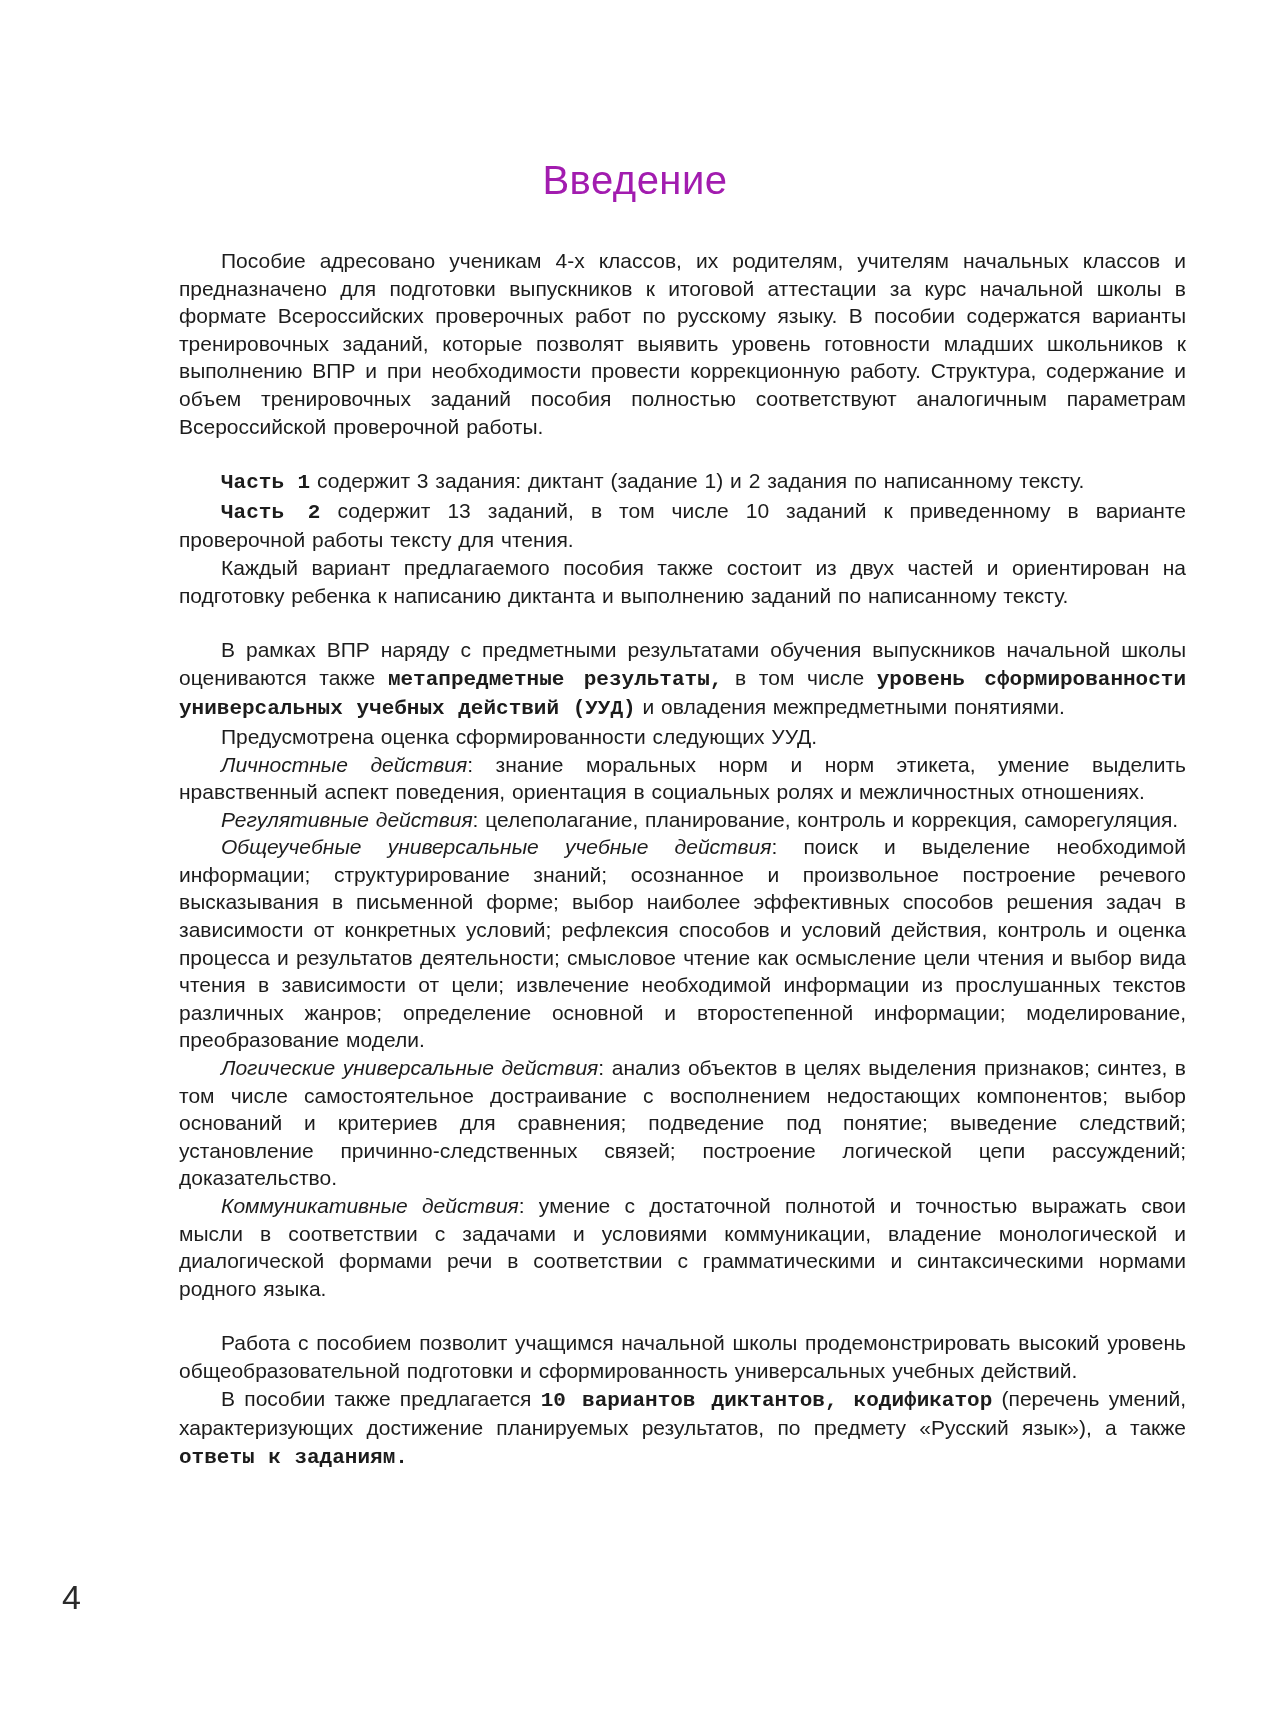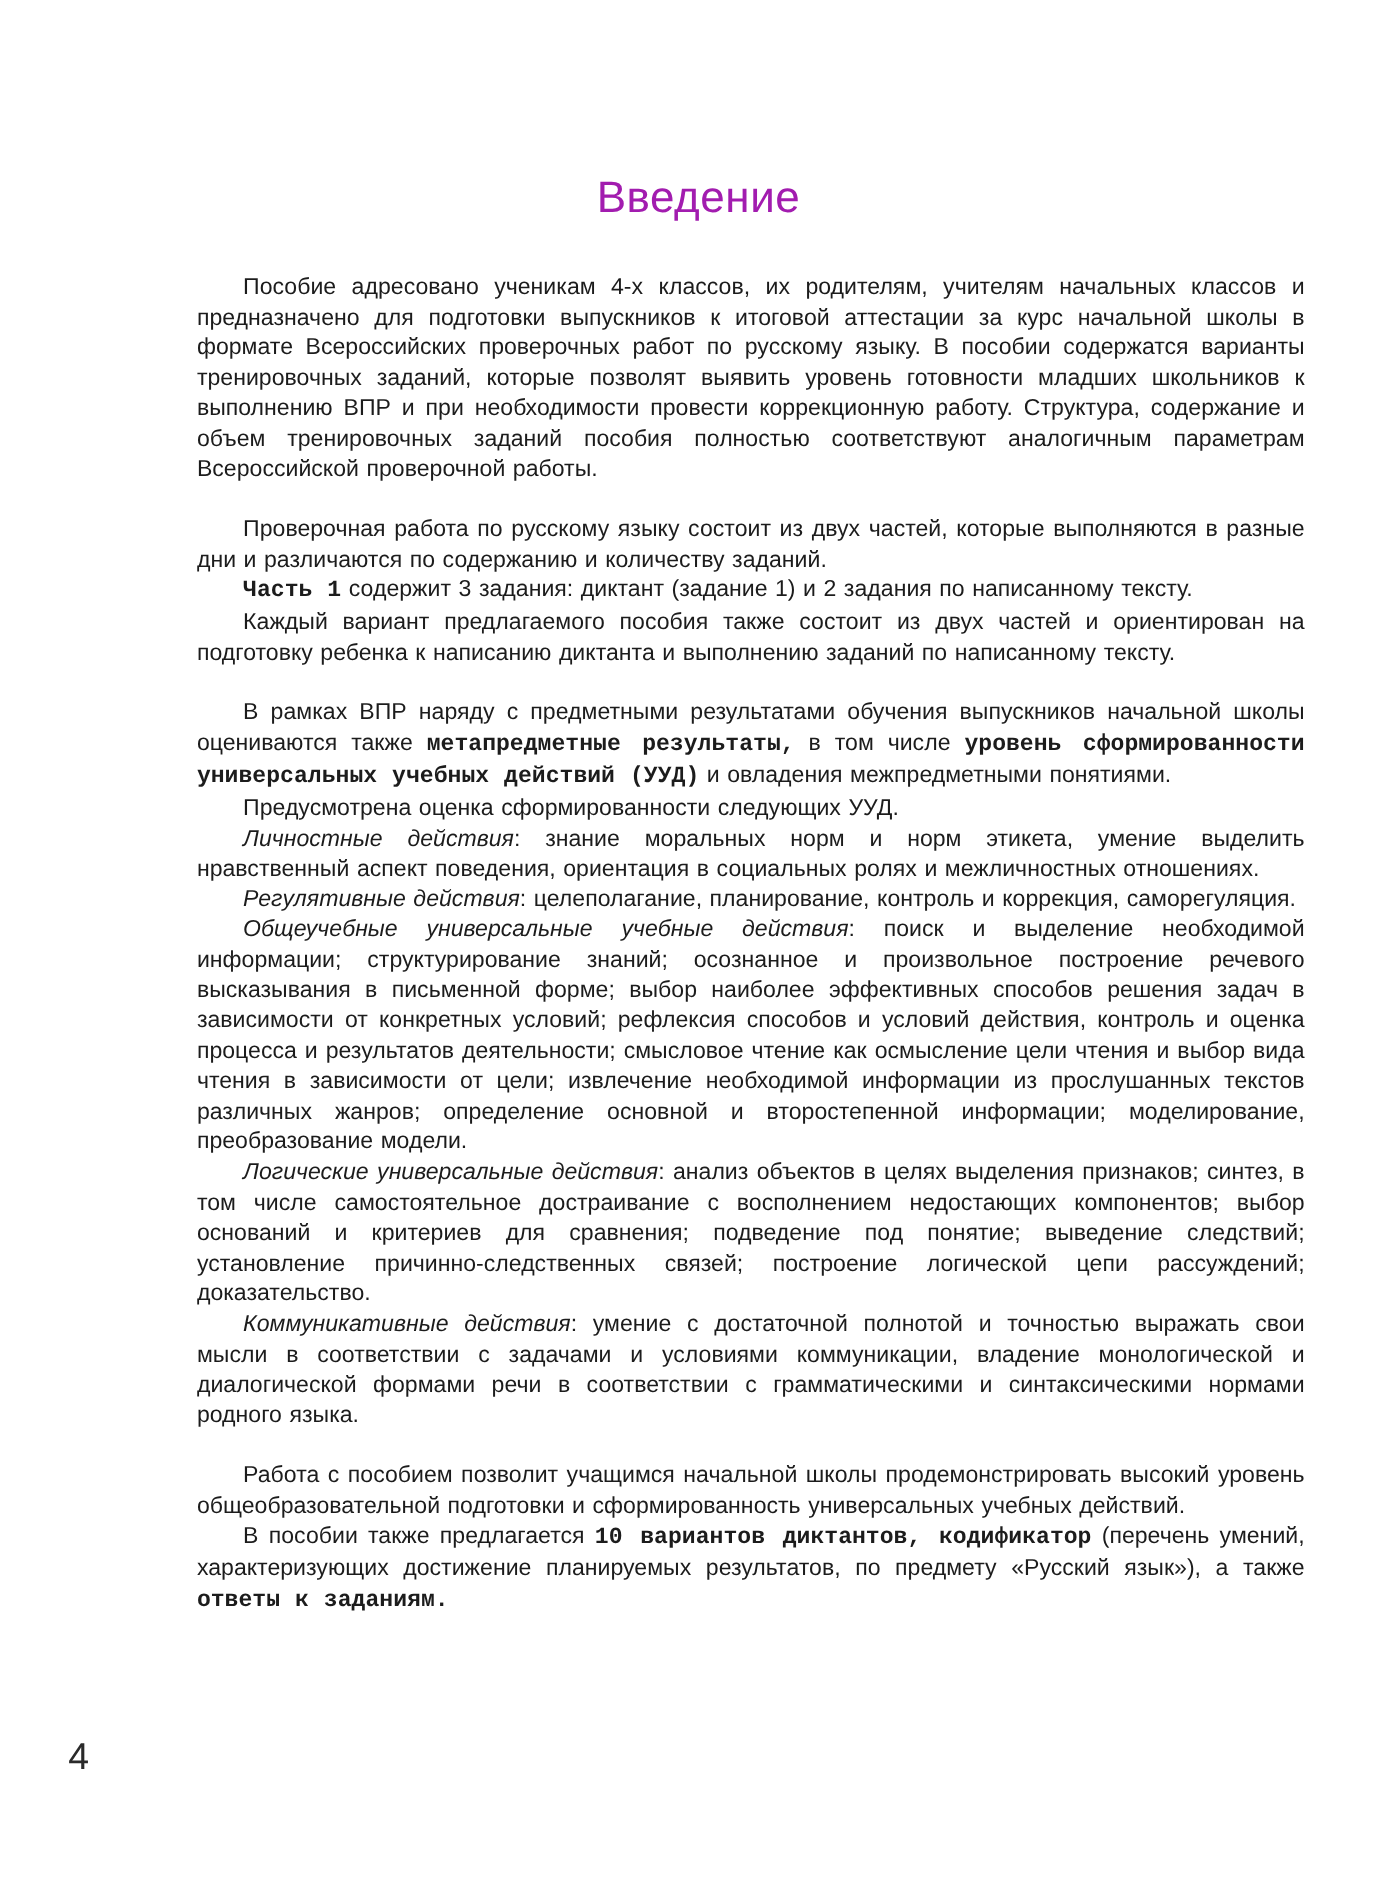--- a/index.html
+++ b/index.html
@@ -54,22 +54,22 @@
 </head>
 <body>
 
 <h1 class="page-title">Введение</h1>
 
 <main class="content">
     <div class="section">
       <p class="para"><span>Пособие адресовано ученикам 4-х классов, их родителям, учителям начальных классов и предназначено для подготовки выпускников к итоговой аттестации за курс начальной школы в формате Всероссийских проверочных работ по русскому языку. В пособии содержатся варианты тренировочных заданий, которые позволят выявить уровень готовности младших школьников к выполнению ВПР и при необходимости провести коррекционную работу. Структура, содержание и объем тренировочных заданий пособия полностью соответствуют аналогичным параметрам Всероссийской проверочной работы.</span></p>
     </div>
     <div class="section">
-      <p class="para"><span>Проверочная работа по русскому языку состоит из двух частей, которые выполняются в разные дни и различаются по содержанию и количеству заданий.</span></p>
       <p class="para"><span class="b">Часть 1</span><span> содержит 3 задания: диктант (задание 1) и 2 задания по написанному тексту.</span></p>
+      <p class="para"><span class="b">Часть 2</span><span> содержит 13 заданий, в том числе 10 заданий к приведенному в варианте проверочной работы тексту для чтения.</span></p>
       <p class="para"><span>Каждый вариант предлагаемого пособия также состоит из двух частей и ориентирован на подготовку ребенка к написанию диктанта и выполнению заданий по написанному тексту.</span></p>
     </div>
     <div class="section">
       <p class="para"><span>В рамках ВПР наряду с предметными результатами обучения выпускников начальной школы оцениваются также </span><span class="b">метапредметные результаты,</span><span> в том числе </span><span class="b">уровень сформированности универсальных учебных действий (УУД)</span><span> и овладения межпредметными понятиями.</span></p>
       <p class="para"><span>Предусмотрена оценка сформированности следующих УУД.</span></p>
       <p class="para"><span class="i">Личностные действия</span><span>: знание моральных норм и норм этикета, умение выделить нравственный аспект поведения, ориентация в социальных ролях и межличностных отношениях.</span></p>
       <p class="para"><span class="i">Регулятивные действия</span><span>: целеполагание, планирование, контроль и коррекция, саморегуляция.</span></p>
       <p class="para"><span class="i">Общеучебные универсальные учебные действия</span><span>: поиск и выделение необходимой информации; структурирование знаний; осознанное и произвольное построение речевого высказывания в письменной форме; выбор наиболее эффективных способов решения задач в зависимости от конкретных условий; рефлексия способов и условий действия, контроль и оценка процесса и результатов деятельности; смысловое чтение как осмысление цели чтения и выбор вида чтения в зависимости от цели; извлечение необходимой информации из прослушанных текстов различных жанров; определение основной и второстепенной информации; моделирование, преобразование модели.</span></p>
       <p class="para"><span class="i">Логические универсальные действия</span><span>: анализ объектов в целях выделения признаков; синтез, в том числе самостоятельное достраивание с восполнением недостающих компонентов; выбор оснований и критериев для сравнения; подведение под понятие; выведение следствий; установление причинно-следственных связей; построение логической цепи рассуждений; доказательство.</span></p>
       <p class="para"><span class="i">Коммуникативные действия</span><span>: умение с достаточной полнотой и точностью выражать свои мысли в соответствии с задачами и условиями коммуникации, владение монологической и диалогической формами речи в соответствии с грамматическими и синтаксическими нормами родного языка.</span></p>

